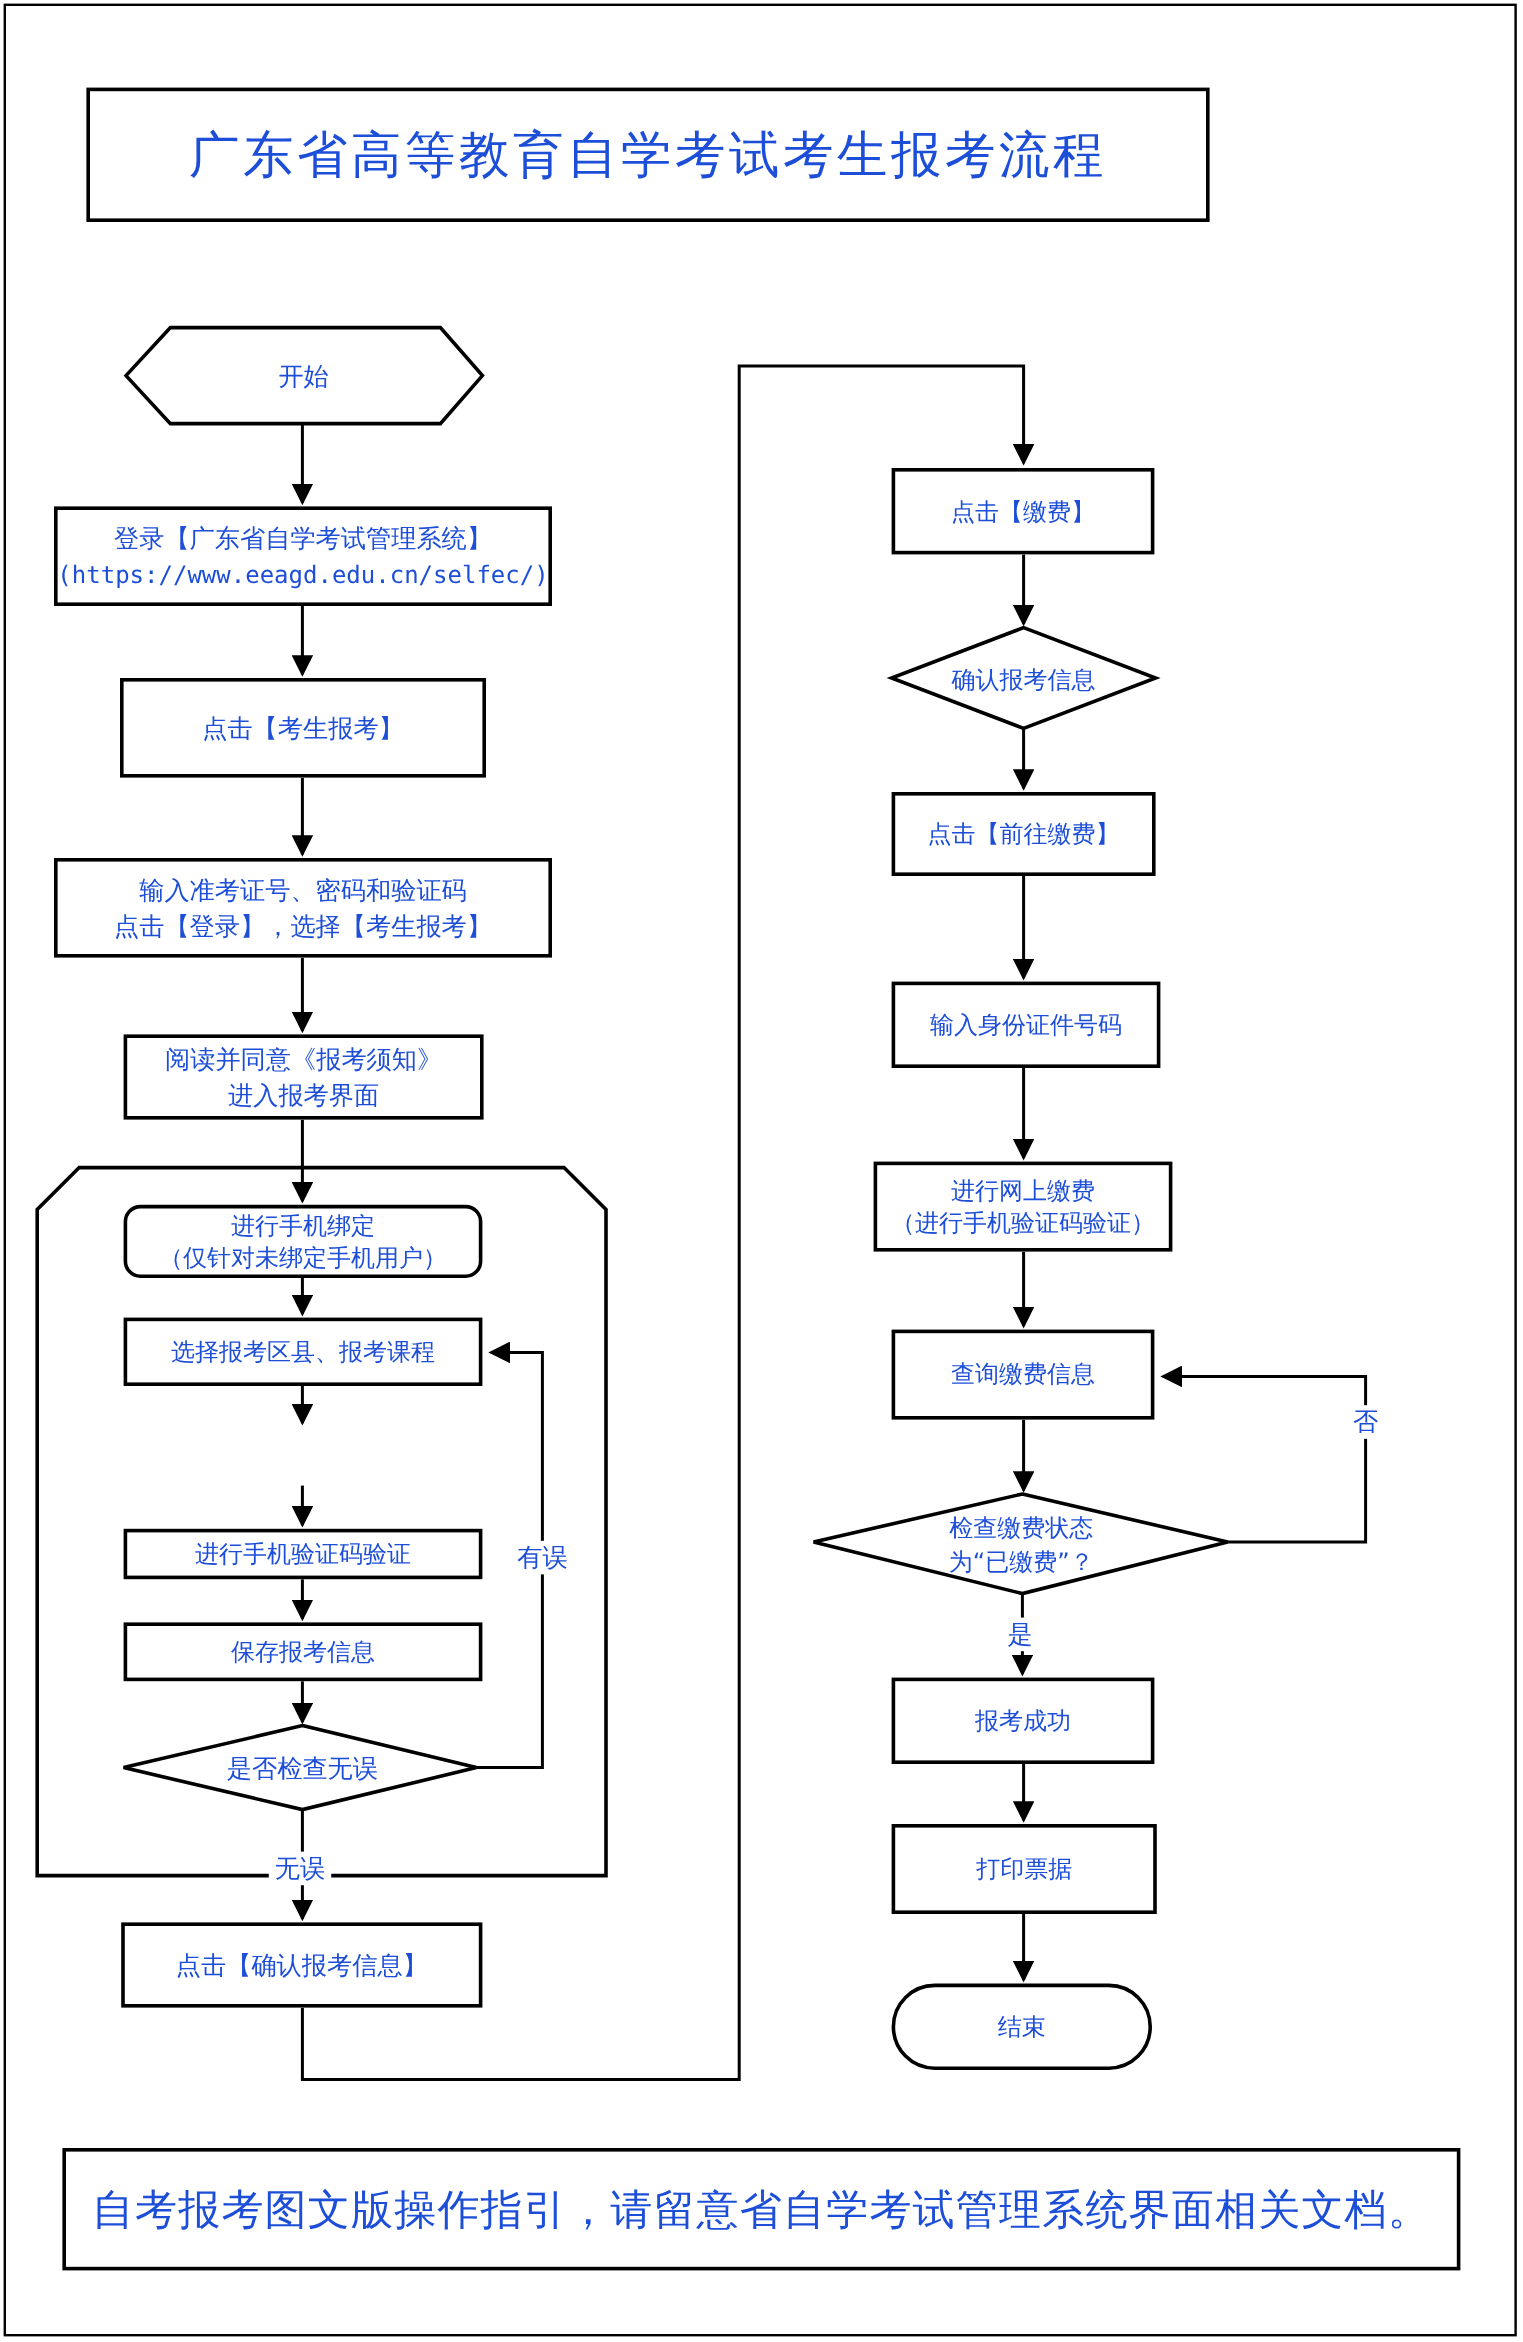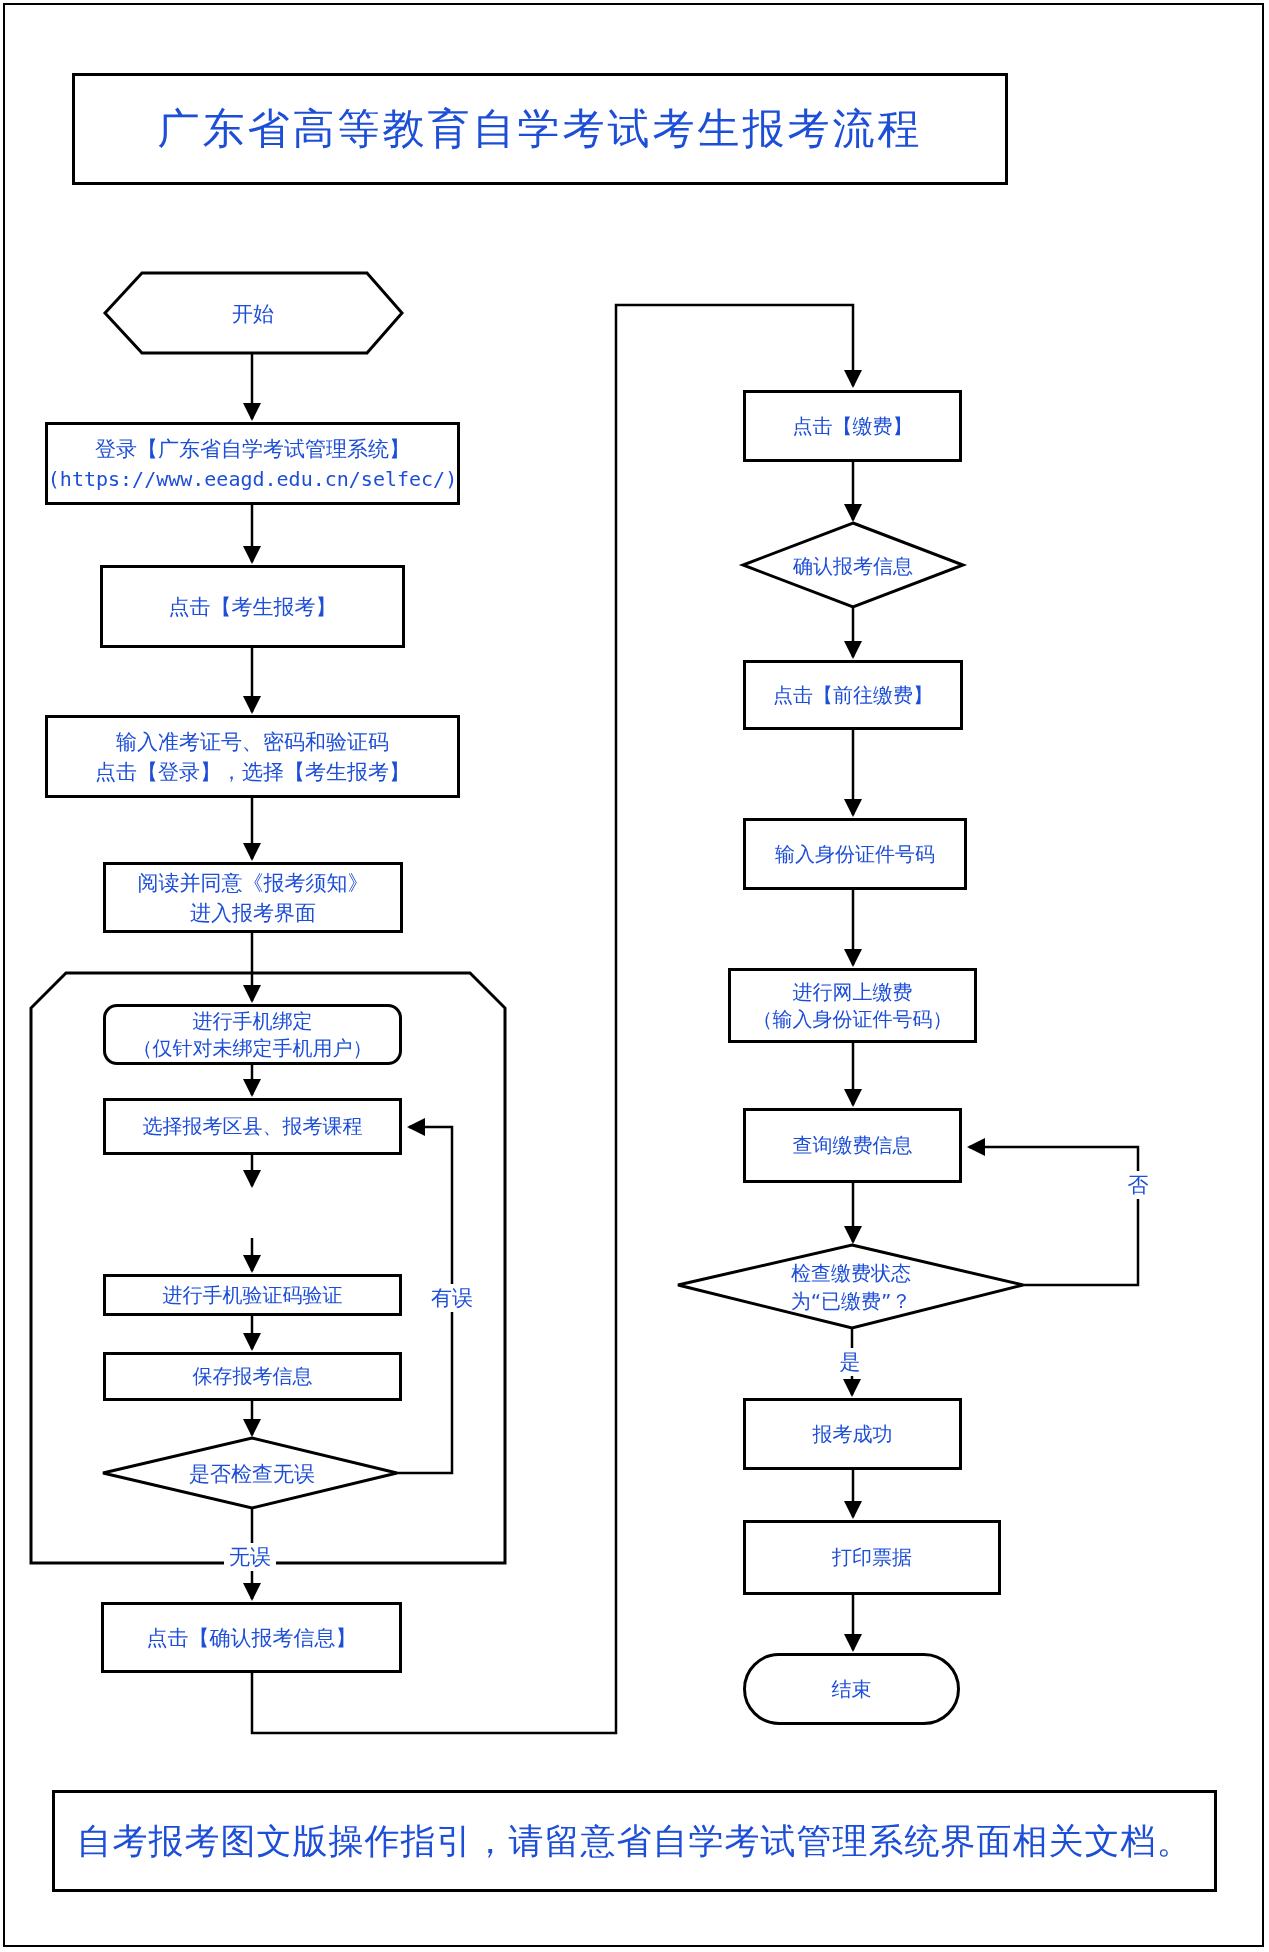--- a/index.html
+++ b/index.html
@@ -132,37 +132,37 @@
   <div class="box small" style="left:743px;top:660px;width:220px;height:70px;">
     <span>点击【前往缴费】</span>
   </div>
 
   <div class="box small" style="left:743px;top:818px;width:224px;height:72px;">
     <span>输入身份证件号码</span>
   </div>
 
   <div class="box small" style="left:728px;top:968px;width:249px;height:75px;">
     <span>进行网上缴费</span>
-    <span>（输入身份证件号码）</span>
+    <span>（进行手机验证码验证）</span>
   </div>
 
   <div class="box small" style="left:743px;top:1108px;width:219px;height:75px;">
     <span>查询缴费信息</span>
   </div>
 
   <div class="shape-text small" style="left:851px;top:1287px;">
     <div>检查缴费状态</div>
     <div>为“已缴费”？</div>
   </div>
 
   <div class="box small" style="left:743px;top:1398px;width:219px;height:72px;">
     <span>报考成功</span>
   </div>
 
-  <div class="box small" style="left:743px;top:1520px;width:258px;height:75px;">
+  <div class="box small" style="left:743px;top:1520px;width:221px;height:75px;">
     <span>打印票据</span>
   </div>
 
   <div class="box small" style="left:743px;top:1653px;width:217px;height:72px;border-radius:36px;">
     <span>结束</span>
   </div>
 
   <div class="edge-label" style="left:250px;top:1557px;">无误</div>
   <div class="edge-label" style="left:452px;top:1298px;">有误</div>
   <div class="edge-label" style="left:850px;top:1362px;">是</div>

